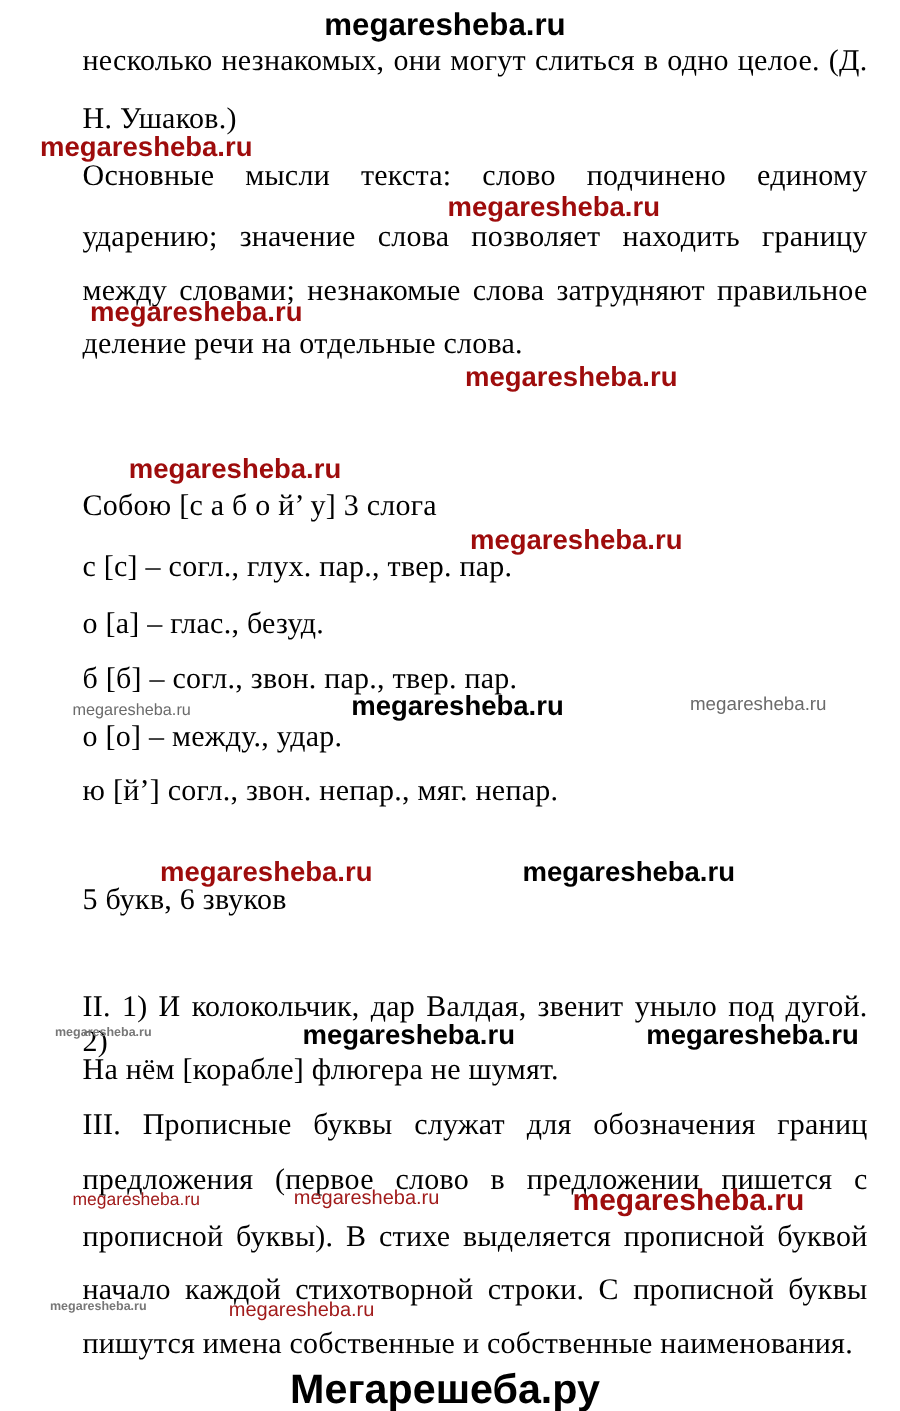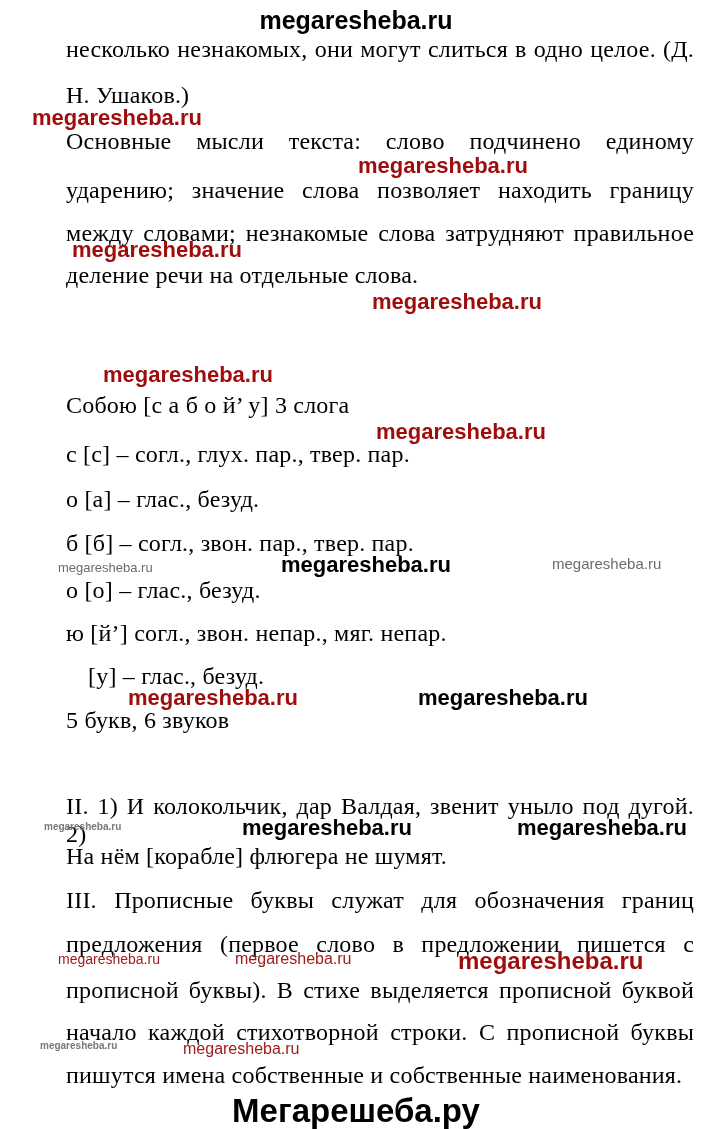--- a/index.html
+++ b/index.html
@@ -79,23 +79,22 @@
   <div class="ln" style="top:392px">Собою [с а б о й’ у] 3 слога</div>
   <span class="wm b red" style="left:376px;top:421px">megaresheba.ru</span>
   <div class="ln" style="top:441px">с [с] – согл., глух. пар., твер. пар.</div>
   <div class="ln" style="top:486px">о [а] – глас., безуд.</div>
   <div class="ln" style="top:530px">б [б] – согл., звон. пар., твер. пар.</div>
 
   <span class="wm gray13" style="left:58px;top:561px">megaresheba.ru</span>
   <span class="wm b black" style="left:281px;top:554px">megaresheba.ru</span>
   <span class="wm gray15" style="left:552px;top:556px">megaresheba.ru</span>
 
-  <div class="ln" style="top:577px">о [о] – глас., безуд.</div>
+  <div class="ln" style="top:577px">о [о] – между., удар.</div>
   <div class="ln" style="top:620px">ю [й’] согл., звон. непар., мяг. непар.</div>
-  <div class="ln indent" style="top:663px">[у] – глас., безуд.</div>
 
   <span class="wm b red" style="left:128px;top:687px">megaresheba.ru</span>
   <span class="wm b black" style="left:418px;top:687px">megaresheba.ru</span>
 
   <div class="ln" style="top:707px">5 букв, 6 звуков</div>
 
   <div class="ln j" style="top:793px">II. 1) И колокольчик, дар Валдая, звенит уныло под дугой. 2)</div>
   <span class="wm gray10" style="left:44px;top:822px">megaresheba.ru</span>
   <span class="wm b black" style="left:242px;top:817px">megaresheba.ru</span>
   <span class="wm b black" style="left:517px;top:817px">megaresheba.ru</span>

